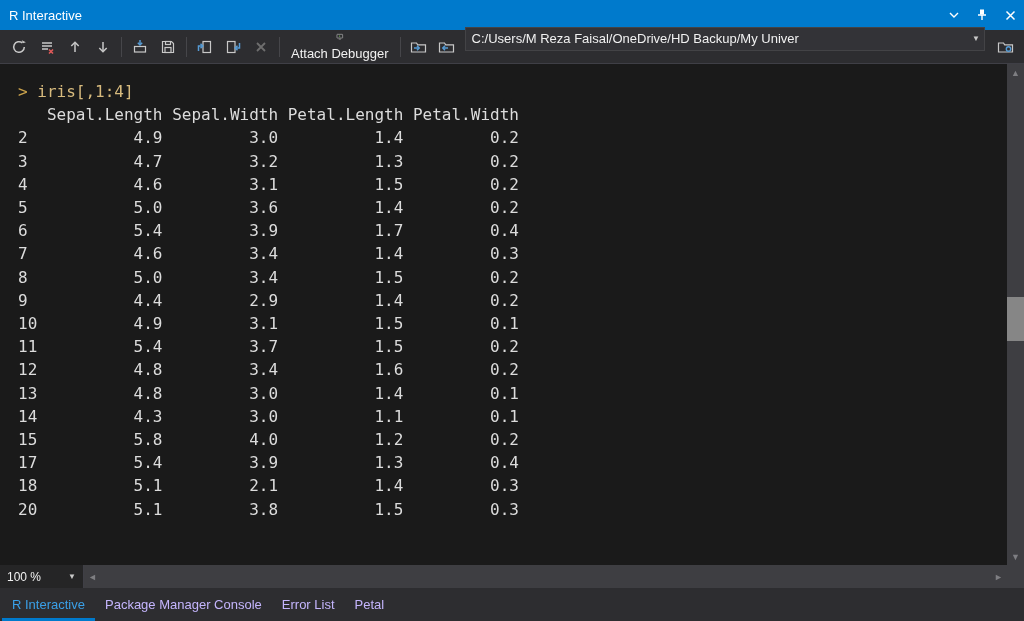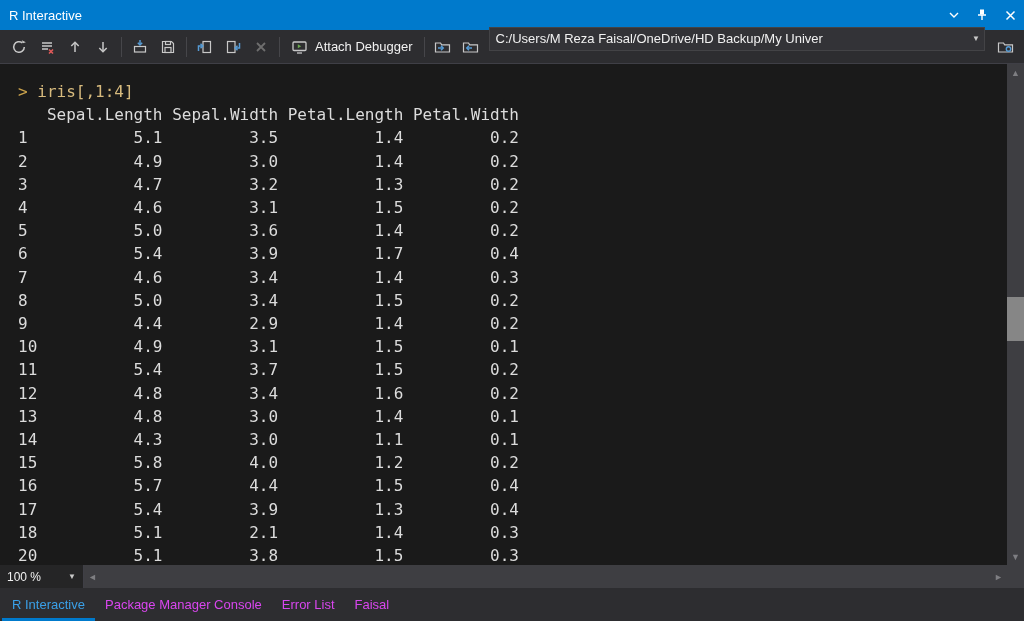--- a/index.html
+++ b/index.html
@@ -10,21 +10,21 @@
   
   .titlebar { height:30px; flex:0 0 30px; background:#007acc; color:#fff;
     display:flex; align-items:center; padding-left:9px; font-size:13px; }
   .titlebar .spacer { flex:1; }
   .tb-ico { width:28px; height:30px; display:flex; align-items:center; justify-content:center; }
 
   
   .toolbar { height:34px; flex:0 0 34px; background:#2d2d30; border-bottom:1px solid #3f3f46;
     display:flex; align-items:center; padding:0 5px; }
   .tbtn { width:28px; height:28px; display:flex; align-items:center; justify-content:center; }
-  .tbtn.text { width:auto; padding:0 7px; gap:6px; color:#f1f1f1; font-size:13px; white-space:nowrap; }
+  .tbtn.text { width:auto; padding:0 7px; gap:6px; color:#f1f1f1; font-size:13px; white-space:nowrap;flex-direction:column; }
   .sep { width:1px; height:20px; background:#46464a; margin:0 4px; flex:0 0 1px; }
   .combo { flex:1 1 auto; min-width:0; height:24px; margin:0 6px 16px 4px; background:#333337;
     border:1px solid #434346; color:#f1f1f1; font-size:13px; display:flex; align-items:center; }
   .combo .combo-text { flex:1; padding:0 6px; white-space:nowrap; overflow:hidden; }
   .combo .combo-arrow { flex:0 0 16px; height:100%; display:flex; align-items:center; justify-content:center;
     color:#c8c8c8; font-size:8px; }
 
   
   .main { flex:1 1 auto; display:flex; overflow:hidden; background:#1a1a1a; }
   .console { flex:1; overflow:hidden; padding:2px 0 0 18px;
@@ -43,21 +43,21 @@
   .hrow { height:23px; flex:0 0 23px; background:#3e3e42; display:flex; align-items:stretch;border-radius:8px; }
   .zoom { flex:0 0 84px; background:#252526; border-right:1px solid #3f3f46; color:#f1f1f1;
     font-size:12px; display:flex; align-items:center; padding:0 7px; }
   .zoom .zcaret { margin-left:auto; font-size:8px; color:#c8c8c8; }
   .h-arrow { flex:0 0 17px; display:flex; align-items:center; justify-content:center; color:#7e7e82; font-size:9px; }
   .h-track { flex:1; }
   .h-corner { flex:0 0 17px; background:#3e3e42; }
 
   
   .tabstrip { height:33px; flex:0 0 33px; background:#2d2d30; display:flex; align-items:stretch; padding-left:2px; }
-  .btab { display:flex; align-items:center; padding:0 10px; font-size:13px; color:#d946ef; white-space:nowrap; }
+  .btab { display:flex; align-items:center; padding:0 10px; font-size:13px; color:#c4b5fd; white-space:nowrap; }
   .btab.active { color:#3aa0e8; box-shadow:inset 0 -3px 0 #007acc; }
 
   svg { display:block; }
 </style>
 </head>
 <body>
 
 <div class="window">
 
   <div class="titlebar">
@@ -175,36 +175,34 @@
           <circle cx="11.5" cy="10" r="2.2" fill="none" stroke="#569cd6" stroke-width="1.4"></circle>
         </svg>
     </span>
   </div>
 
   <div class="main">
     <div class="console">
       <div class="cline cmdline"><span class="prompt">&gt;</span> <span>iris[,1:4]</span></div>
       <div>
           <div class="cline">   Sepal.Length Sepal.Width Petal.Length Petal.Width</div>
-          <div class="cline">1           5.1         3.5          1.4         0.2</div>
           <div class="cline">2           4.9         3.0          1.4         0.2</div>
           <div class="cline">3           4.7         3.2          1.3         0.2</div>
           <div class="cline">4           4.6         3.1          1.5         0.2</div>
           <div class="cline">5           5.0         3.6          1.4         0.2</div>
           <div class="cline">6           5.4         3.9          1.7         0.4</div>
           <div class="cline">7           4.6         3.4          1.4         0.3</div>
           <div class="cline">8           5.0         3.4          1.5         0.2</div>
           <div class="cline">9           4.4         2.9          1.4         0.2</div>
           <div class="cline">10          4.9         3.1          1.5         0.1</div>
           <div class="cline">11          5.4         3.7          1.5         0.2</div>
           <div class="cline">12          4.8         3.4          1.6         0.2</div>
           <div class="cline">13          4.8         3.0          1.4         0.1</div>
           <div class="cline">14          4.3         3.0          1.1         0.1</div>
           <div class="cline">15          5.8         4.0          1.2         0.2</div>
-          <div class="cline">16          5.7         4.4          1.5         0.4</div>
           <div class="cline">17          5.4         3.9          1.3         0.4</div>
           <div class="cline">18          5.1         2.1          1.4         0.3</div>
           <div class="cline">20          5.1         3.8          1.5         0.3</div>
         </div>
     </div>
     <div class="vscroll">
       <div class="v-arrow">▲</div>
       <div class="v-track">
         <div class="v-thumb"></div>
       </div>
@@ -220,16 +218,16 @@
     <span class="h-arrow">◄</span>
     <span class="h-track"></span>
     <span class="h-arrow">►</span>
     <span class="h-corner"></span>
   </div>
 
   <div class="tabstrip">
       <div class="btab active">R Interactive</div>
       <div class="btab">Package Manager Console</div>
       <div class="btab">Error List</div>
-      <div class="btab">Faisal</div>
+      <div class="btab">Petal</div>
     </div>
 
 </div>
 
 </body></html>

